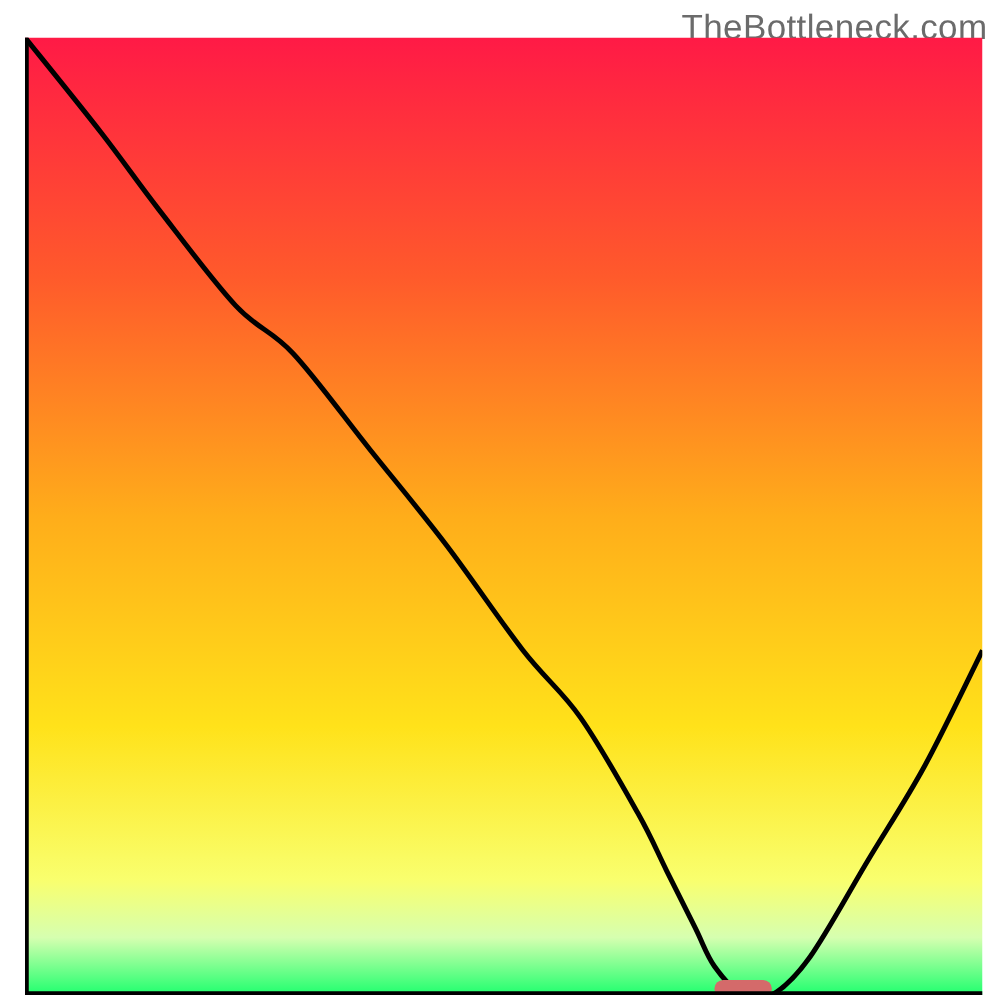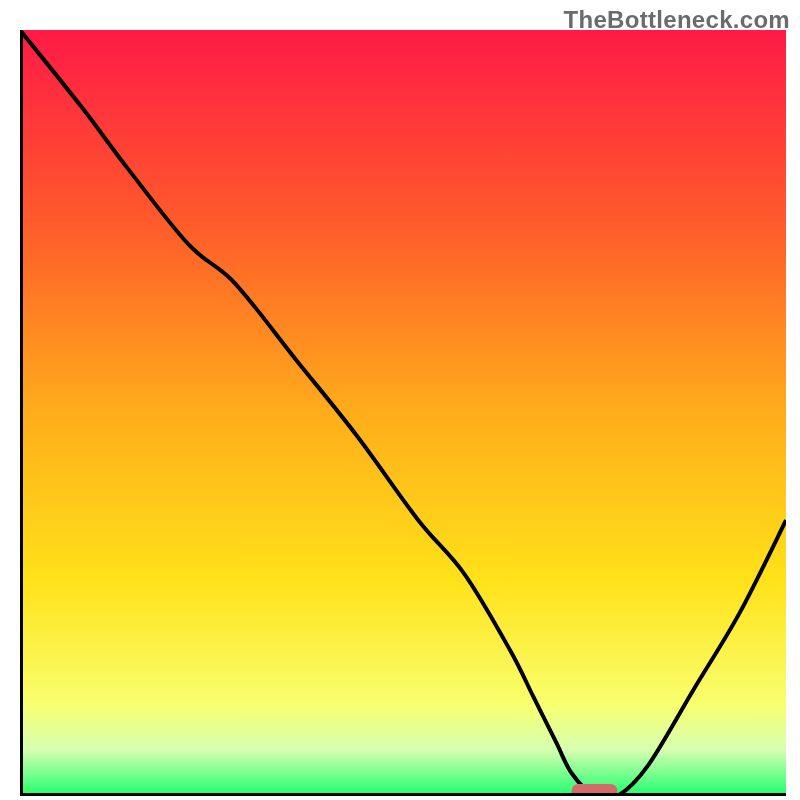--- a/index.html
+++ b/index.html
@@ -7,22 +7,22 @@
   .container {
     width: 800px;
     height: 800px;
     position: relative;
   }
   .attribution {
     position: absolute;
     top: 6px;
     right: 10px;
     font-family: Arial, Helvetica, sans-serif;
-    font-size: 24px;
-    font-weight: 700;
+    font-size: 28px;
+    font-weight: 400;
     color: #6b6b6b;
     letter-spacing: 0.3px;
     text-align: center;
   }
   .chart {
     position: absolute;
     left: 20px;
     top: 30px;
     width: 766px;
     height: 766px;

